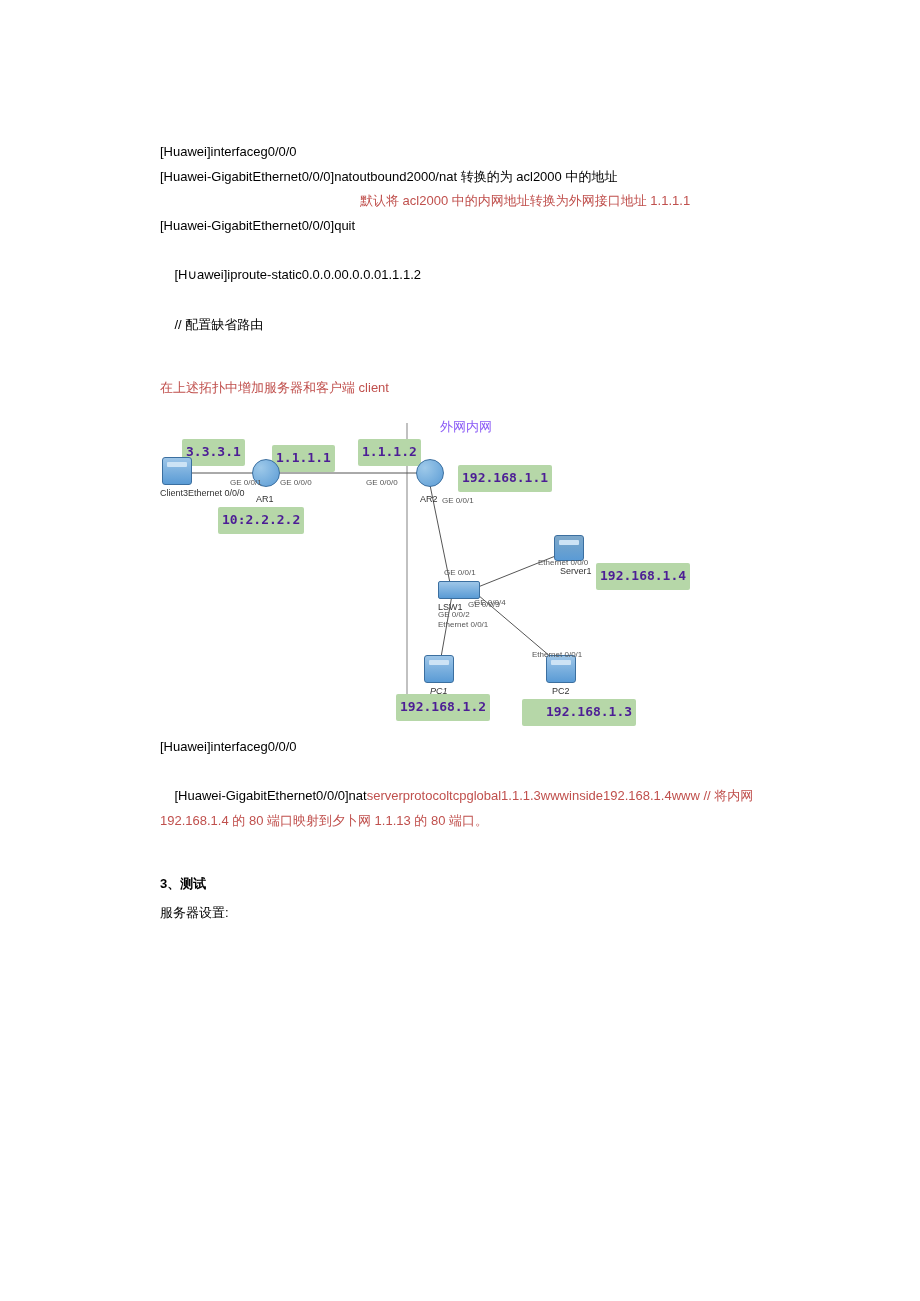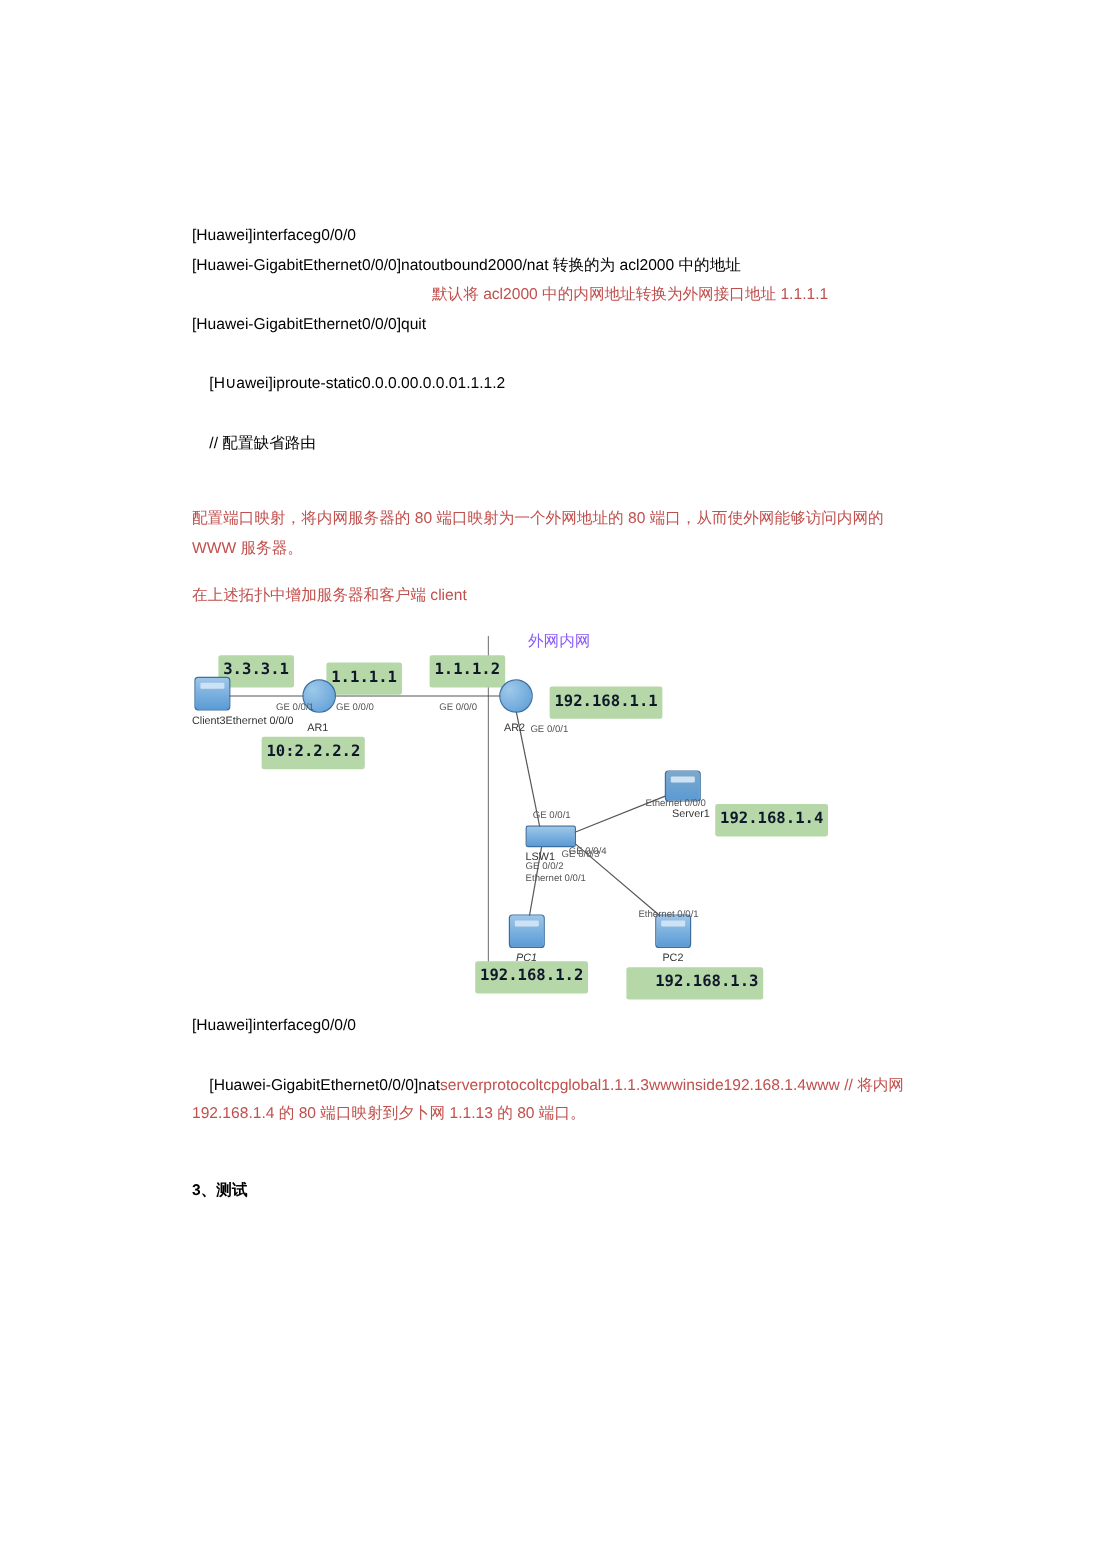--- a/index.html
+++ b/index.html
@@ -7,41 +7,40 @@
     padding: 0;
     font-family: "Microsoft YaHei", Arial, sans-serif;
     background: #ffffff;
     width: 920px;
   }
   .page {
     padding: 140px 160px 100px 160px;
     font-size: 13px;
     line-height: 1.9;
     color: #000;
-    margin-top: 44px;
   }
   .black { color: #000; }
   .orange { color: #c0504d; }
   .ln { white-space: pre-wrap; }
   .indent1 { padding-left: 200px; }
   .para { margin-top: 14px; margin-bottom: 14px; }
 
   
   .diagram {
     position: relative;
     width: 570px;
     height: 310px;
     margin: 10px 0 10px 0;
     font-size: 9px;
     color: #333;
   }
   .ip {
     position: absolute;
     background: #b6d7a8;
-    color: #0f172a;
+    color: #4c1d95;
     font-family: monospace;
     font-weight: bold;
     font-size: 13px;
     padding: 1px 4px;
     border-radius: 2px;
   }
   .lbl {
     position: absolute;
     font-size: 8px;
     color: #555;
@@ -99,21 +98,20 @@
   <div class="ln black">[Huawei]interfaceg0/0/0</div>
   <div class="ln black">[Huawei-GigabitEthernet0/0/0]natoutbound2000/nat 转换的为 acl2000 中的地址</div>
   <div class="ln orange indent1">默认将 acl2000 中的内网地址转换为外网接口地址 1.1.1.1</div>
   <div class="ln black">[Huawei-GigabitEthernet0/0/0]quit</div>
   <div class="ln black">
     <span>[H∪awei]iproute-static0.0.0.00.0.0.01.1.1.2</span>
     <span style="display:inline-block;width:60px"></span>
     <span>// 配置缺省路由</span>
   </div>
 
-  <div class="para orange">配置端口映射，将内网服务器的 80 端口映射为一个外网地址的 80 端口，从而使外网能够访问内网的 WWW 服务器。</div>
 
   <div class="para orange">在上述拓扑中增加服务器和客户端 client</div>
 
   <div class="diagram">
     <div class="heading-center" style="left:280px; top:0px;">外网内网</div>
 
     <svg class="wires">
 
       <line class="axis" x1="247" y1="8" x2="247" y2="300"></line>
 
@@ -176,14 +174,15 @@
   </div>
 
   <div class="ln black">[Huawei]interfaceg0/0/0</div>
   <div class="ln">
     <span class="black">[Huawei-GigabitEthernet0/0/0]nat</span><span class="orange">serverprotocoltcpglobal1.1.1.3wwwinside192.168.1.4www</span><span class="orange"> // 将内网 192.168.1.4 的 80 端口映射到夕卜网 1.1.13 的 80 端口。</span>
   </div>
 
   <div class="para">
     <span class="black" style="font-weight:bold">3、测试</span>
   </div>
+  <div class="ln black" style="margin-top:-10px">服务器设置:</div>
 
 </div>
 
 </body></html>

